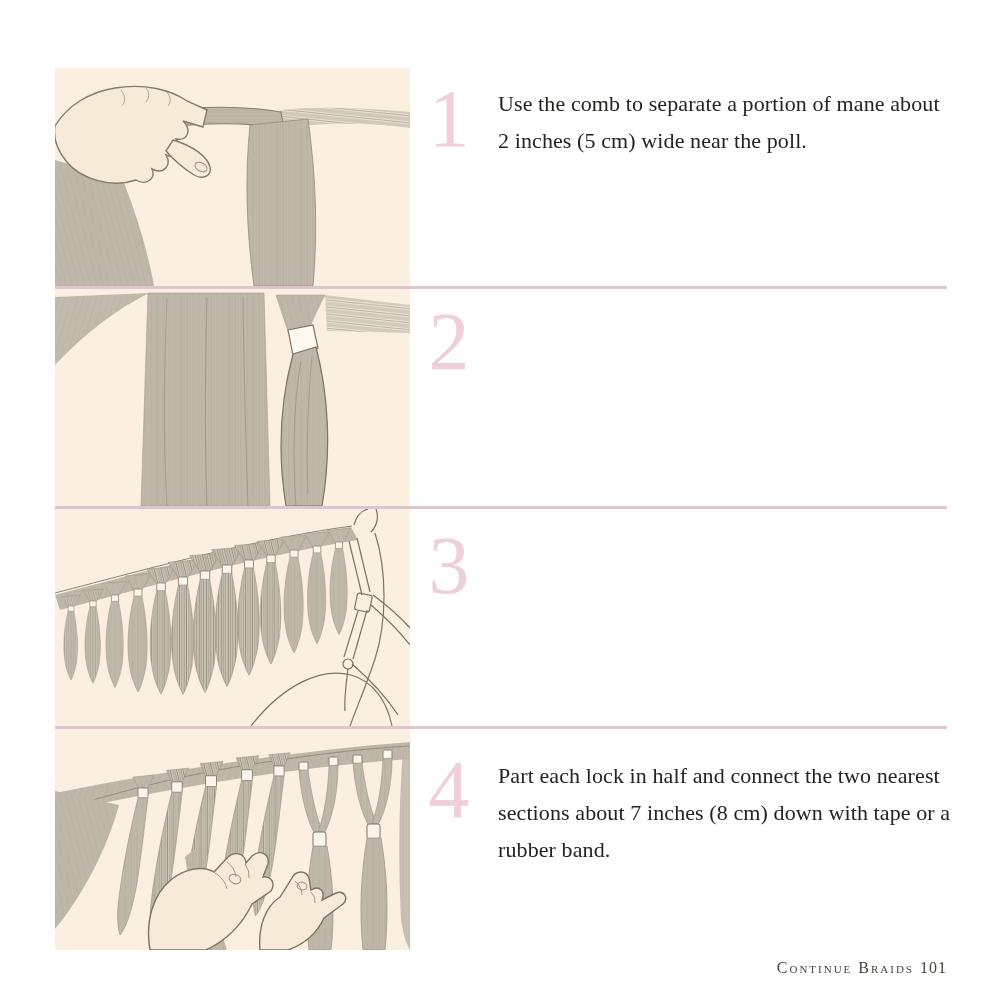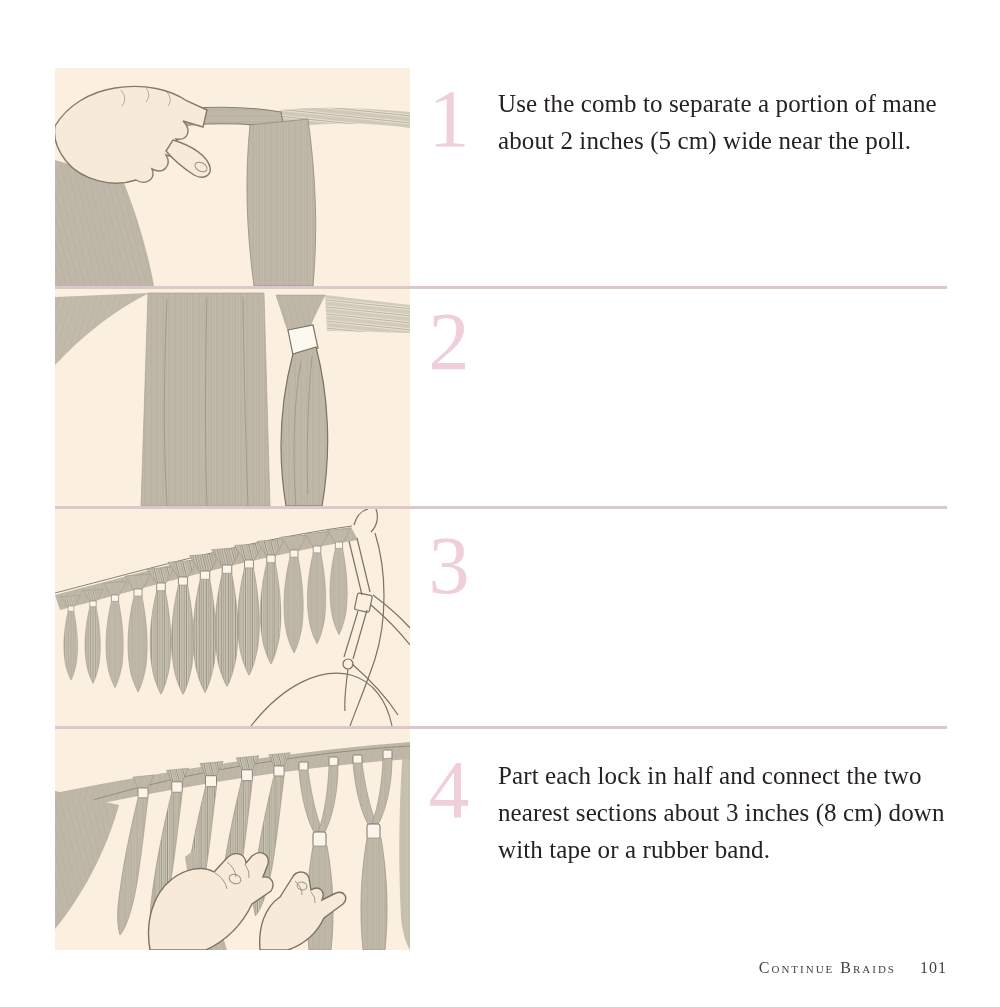--- a/index.html
+++ b/index.html
@@ -29,31 +29,31 @@
 
   .num{
     position:absolute;left:412px;width:74px;text-align:center;
     font-size:82px;line-height:1;color:#efcfd8;
     font-family:"Liberation Serif", serif;
   }
   .n1{top:78px}.n2{top:301px}.n3{top:525px}.n4{top:749px}
 
   .txt{
     position:absolute;left:498px;width:456px;
-    font-size:25px;line-height:37px;color:#262220;
+    font-size:22px;line-height:37px;color:#262220;
     letter-spacing:0.1px;
   }
   .t1{top:85px}.t2{top:307px}.t3{top:531px}.t4{top:757px}
 
   .pagefooter{
     position:absolute;top:959px;right:53px;
     font-size:16px;color:#48423e;
     font-variant:small-caps;letter-spacing:2px;white-space:nowrap;
   }
-  .pagefooter .pagenum{margin-left:18px;letter-spacing:1px;}
+  .pagefooter .pagenum{letter-spacing:1px;}
 </style>
 </head>
 <body>
 
 <svg width="0" height="0" style="position:absolute" aria-hidden="true">
   <defs>
     <pattern id="hv" width="6" height="12" patternUnits="userSpaceOnUse">
       <rect width="6" height="12" fill="#d8d2c4"></rect>
       <path d="M1,0V12M3,0V12M5,0V12" stroke="#97907f" stroke-width="0.9"></path>
       <path d="M2,0V12M4.3,0V12" stroke="#c6bfae" stroke-width="0.7"></path>
@@ -196,20 +196,20 @@
       <ellipse cx="247" cy="157" rx="5" ry="3.8" fill="none" stroke="#9a9183" transform="rotate(15 247 157)"></ellipse>
     </svg>
   </div>
 
   <div class="num n1">1</div>
   <div class="num n2">2</div>
   <div class="num n3">3</div>
   <div class="num n4">4</div>
 
   <div class="txt t1">Use the comb to separate a portion of mane about 2 inches (5 cm) wide near the poll.</div>
-  <div class="txt t4">Part each lock in half and connect the two nearest sections about 3 inches (8 cm) down with tape or a rubber band.</div>
+  <div class="txt t4">Part each lock in half and connect the two nearest sections about 7 inches (8 cm) down with tape or a rubber band.</div>
 
   <div class="pagefooter">
     <span>Continue Braids</span>
     <span class="pagenum">101</span>
   </div>
 
 </div>
 
 </body></html>

